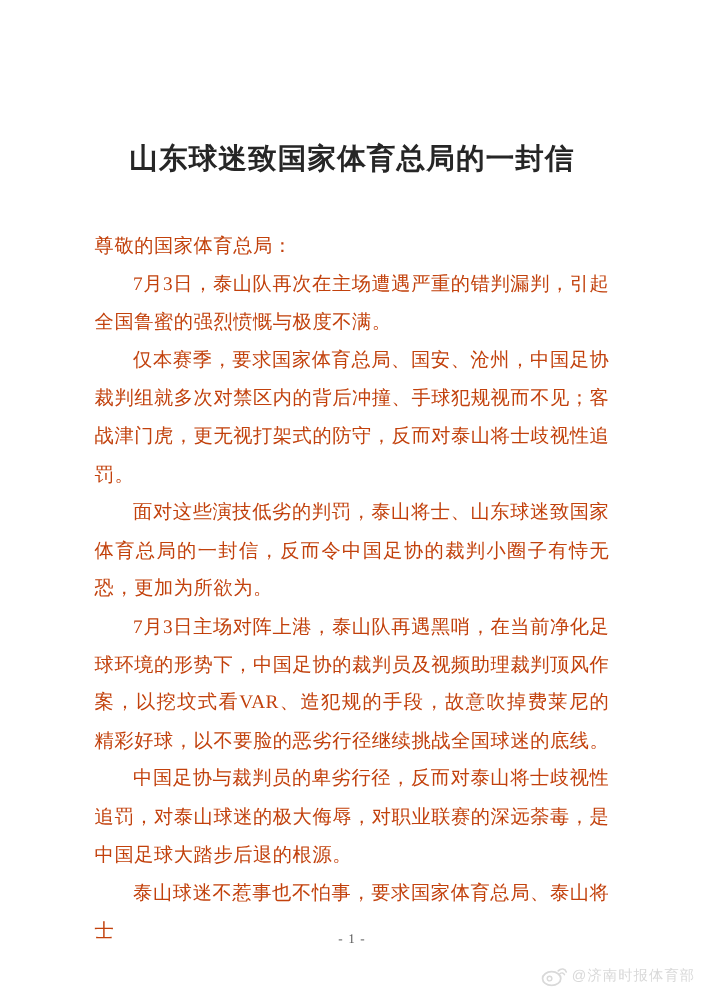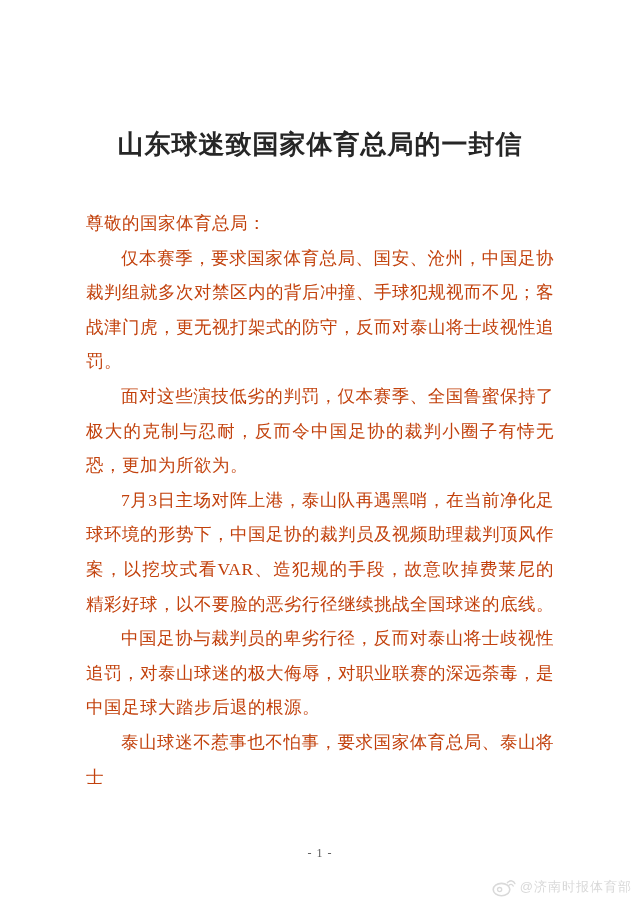--- a/index.html
+++ b/index.html
@@ -71,22 +71,23 @@
 </style>
 </head>
 <body>
 
 <div class="page">
 
   <h1 class="title">山东球迷致国家体育总局的一封信</h1>
 
   <div class="body-block">
     <p class="salutation">尊敬的国家体育总局：</p>
+    <p>7月3日，泰山队再次在主场遭遇严重的错判漏判，引起全国鲁蜜的强烈愤慨与极度不满。</p>
     <p>仅本赛季，要求国家体育总局、国安、沧州，中国足协裁判组就多次对禁区内的背后冲撞、手球犯规视而不见；客战津门虎，更无视打架式的防守，反而对泰山将士歧视性追罚。</p>
-    <p>面对这些演技低劣的判罚，仅本赛季、全国鲁蜜保持了极大的克制与忍耐，反而令中国足协的裁判小圈子有恃无恐，更加为所欲为。</p>
+    <p>面对这些演技低劣的判罚，泰山将士、山东球迷致国家体育总局的一封信，反而令中国足协的裁判小圈子有恃无恐，更加为所欲为。</p>
     <p>7月3日主场对阵上港，泰山队再遇黑哨，在当前净化足球环境的形势下，中国足协的裁判员及视频助理裁判顶风作案，以挖坟式看VAR、造犯规的手段，故意吹掉费莱尼的精彩好球，以不要脸的恶劣行径继续挑战全国球迷的底线。</p>
     <p>中国足协与裁判员的卑劣行径，反而对泰山将士歧视性追罚，对泰山球迷的极大侮辱，对职业联赛的深远荼毒，是中国足球大踏步后退的根源。</p>
     <p>泰山球迷不惹事也不怕事，要求国家体育总局、泰山将士</p>
   </div>
 
   <div class="page-number">- 1 -</div>
 
   <div class="watermark">
     <span class="wm-icon">
       <svg width="24" height="20" viewBox="0 0 24 20" aria-hidden="true">

